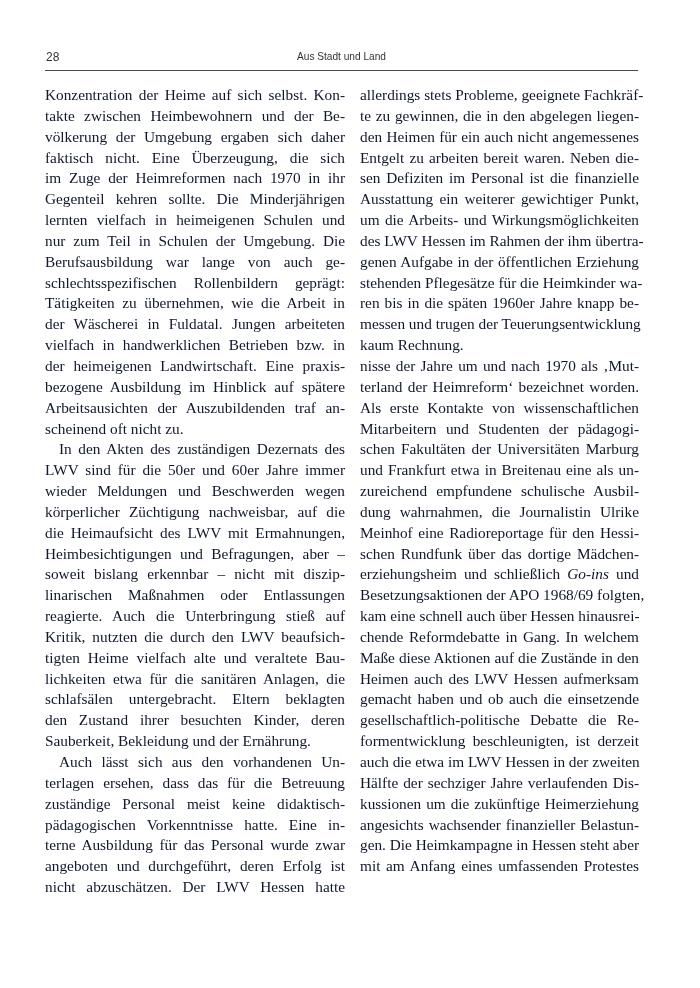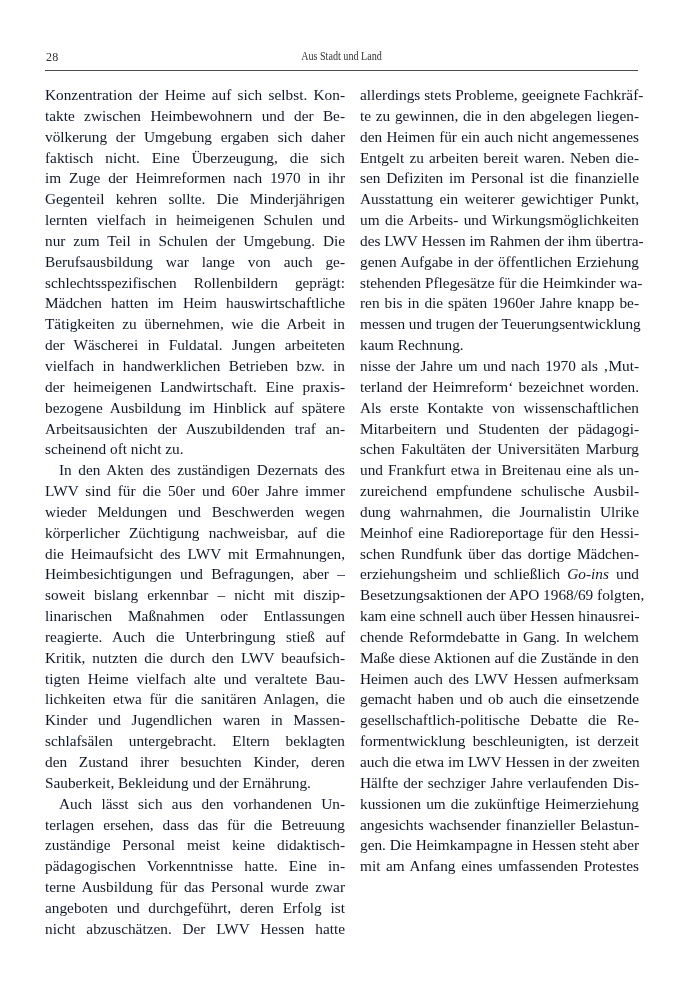--- a/index.html
+++ b/index.html
@@ -13,21 +13,21 @@
       position: relative;
       overflow: hidden;
       color: #1a1a1a;
     }
     .running-head {
       position: absolute;
       left: 45px;
       top: 48px;
       width: 593px;
       height: 20px;
-      font-family: Liberation Serif, serif;
+      font-family: Liberation Sans, sans-serif;
       font-size: 12px;
       color: #333;
     }
     .page-number {
       position: absolute;
       left: 1px;
       top: 2px;
       letter-spacing: 0.2px;
     }
     .running-title {
@@ -86,41 +86,39 @@
   <span class="line">Konzentration der Heime auf sich selbst. Kon-</span>
   <span class="line">takte zwischen Heimbewohnern und der Be-</span>
   <span class="line">völkerung der Umgebung ergaben sich daher</span>
   <span class="line">faktisch nicht. Eine Überzeugung, die sich</span>
   <span class="line">im Zuge der Heimreformen nach 1970 in ihr</span>
   <span class="line">Gegenteil kehren sollte. Die Minderjährigen</span>
   <span class="line">lernten vielfach in heimeigenen Schulen und</span>
   <span class="line">nur zum Teil in Schulen der Umgebung. Die</span>
   <span class="line">Berufsausbildung war lange von auch ge-</span>
   <span class="line">schlechtsspezifischen Rollenbildern geprägt:</span>
-  <span class="line">Mädchen hatten im Heim hauswirtschaftliche</span>
   <span class="line">Tätigkeiten zu übernehmen, wie die Arbeit in</span>
   <span class="line">der Wäscherei in Fuldatal. Jungen arbeiteten</span>
   <span class="line">vielfach in handwerklichen Betrieben bzw. in</span>
   <span class="line">der heimeigenen Landwirtschaft. Eine praxis-</span>
   <span class="line">bezogene Ausbildung im Hinblick auf spätere</span>
   <span class="line">Arbeitsausichten der Auszubildenden traf an-</span>
   <span class="line last">scheinend oft nicht zu.</span>
   <span class="line indent">In den Akten des zuständigen Dezernats des</span>
   <span class="line">LWV sind für die 50er und 60er Jahre immer</span>
   <span class="line">wieder Meldungen und Beschwerden wegen</span>
   <span class="line">körperlicher Züchtigung nachweisbar, auf die</span>
   <span class="line">die Heimaufsicht des LWV mit Ermahnungen,</span>
   <span class="line">Heimbesichtigungen und Befragungen, aber –</span>
   <span class="line">soweit bislang erkennbar – nicht mit diszip-</span>
   <span class="line">linarischen Maßnahmen oder Entlassungen</span>
   <span class="line">reagierte. Auch die Unterbringung stieß auf</span>
   <span class="line">Kritik, nutzten die durch den LWV beaufsich-</span>
   <span class="line">tigten Heime vielfach alte und veraltete Bau-</span>
   <span class="line">lichkeiten etwa für die sanitären Anlagen, die</span>
-  <span class="line">Kinder und Jugendlichen waren in Massen-</span>
   <span class="line">schlafsälen untergebracht. Eltern beklagten</span>
   <span class="line">den Zustand ihrer besuchten Kinder, deren</span>
   <span class="line last">Sauberkeit, Bekleidung und der Ernährung.</span>
   <span class="line indent">Auch lässt sich aus den vorhandenen Un-</span>
   <span class="line">terlagen ersehen, dass das für die Betreuung</span>
   <span class="line">zuständige Personal meist keine didaktisch-</span>
   <span class="line">pädagogischen Vorkenntnisse hatte. Eine in-</span>
   <span class="line">terne Ausbildung für das Personal wurde zwar</span>
   <span class="line">angeboten und durchgeführt, deren Erfolg ist</span>
   <span class="line">nicht abzuschätzen. Der LWV Hessen hatte</span>

